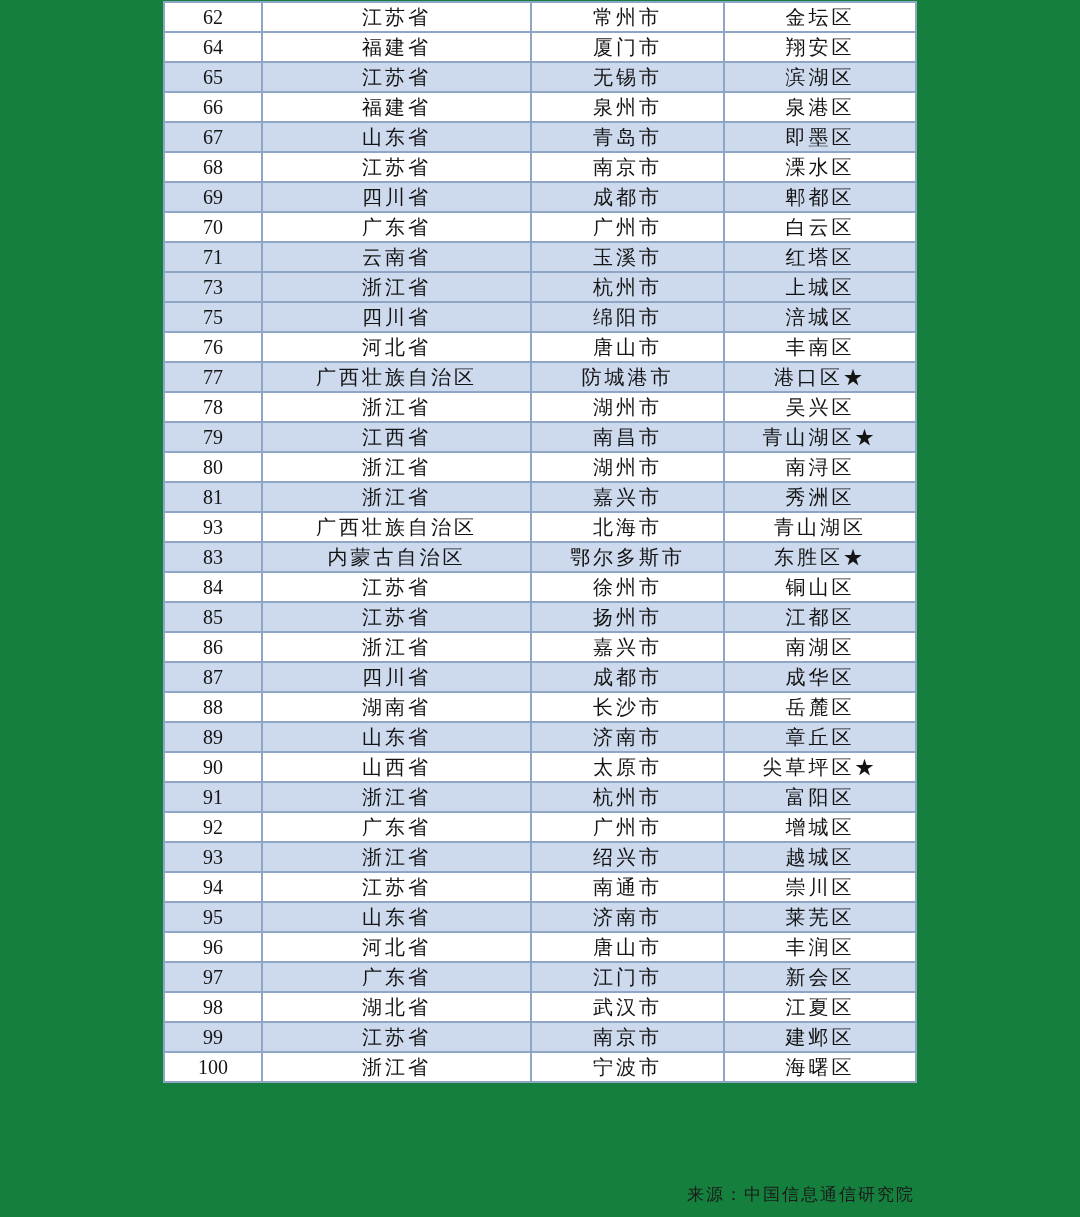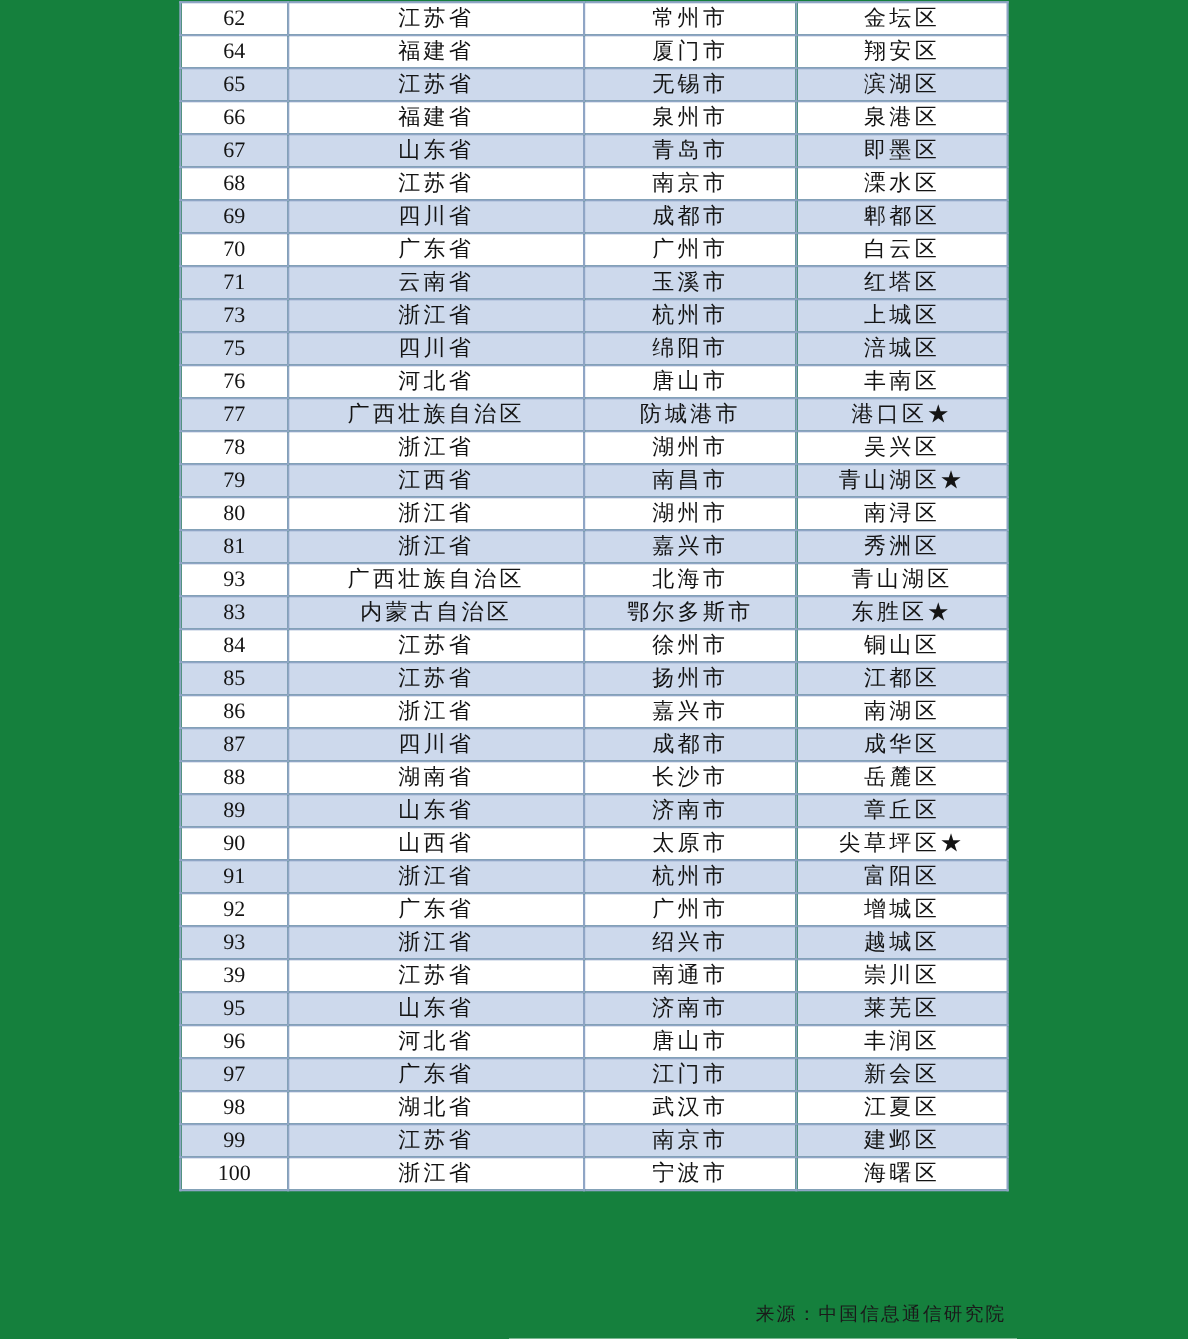--- a/index.html
+++ b/index.html
@@ -241,21 +241,21 @@
             <td>广州市</td>
             <td>增城区</td>
           </tr>
           <tr class="alt">
             <td class="rank-cell">93</td>
             <td>浙江省</td>
             <td>绍兴市</td>
             <td>越城区</td>
           </tr>
           <tr>
-            <td class="rank-cell">39</td>
+            <td class="rank-cell">94</td>
             <td>江苏省</td>
             <td>南通市</td>
             <td>崇川区</td>
           </tr>
           <tr class="alt">
             <td class="rank-cell">95</td>
             <td>山东省</td>
             <td>济南市</td>
             <td>莱芜区</td>
           </tr>

